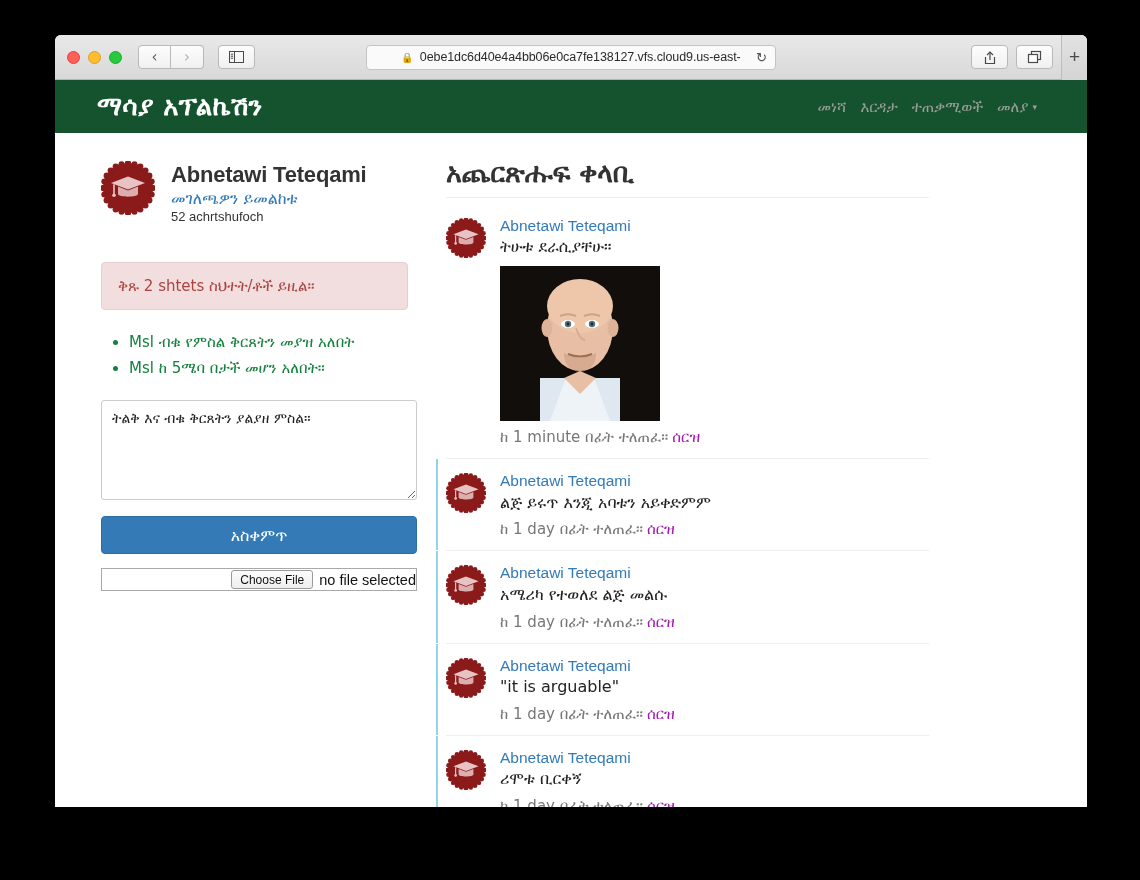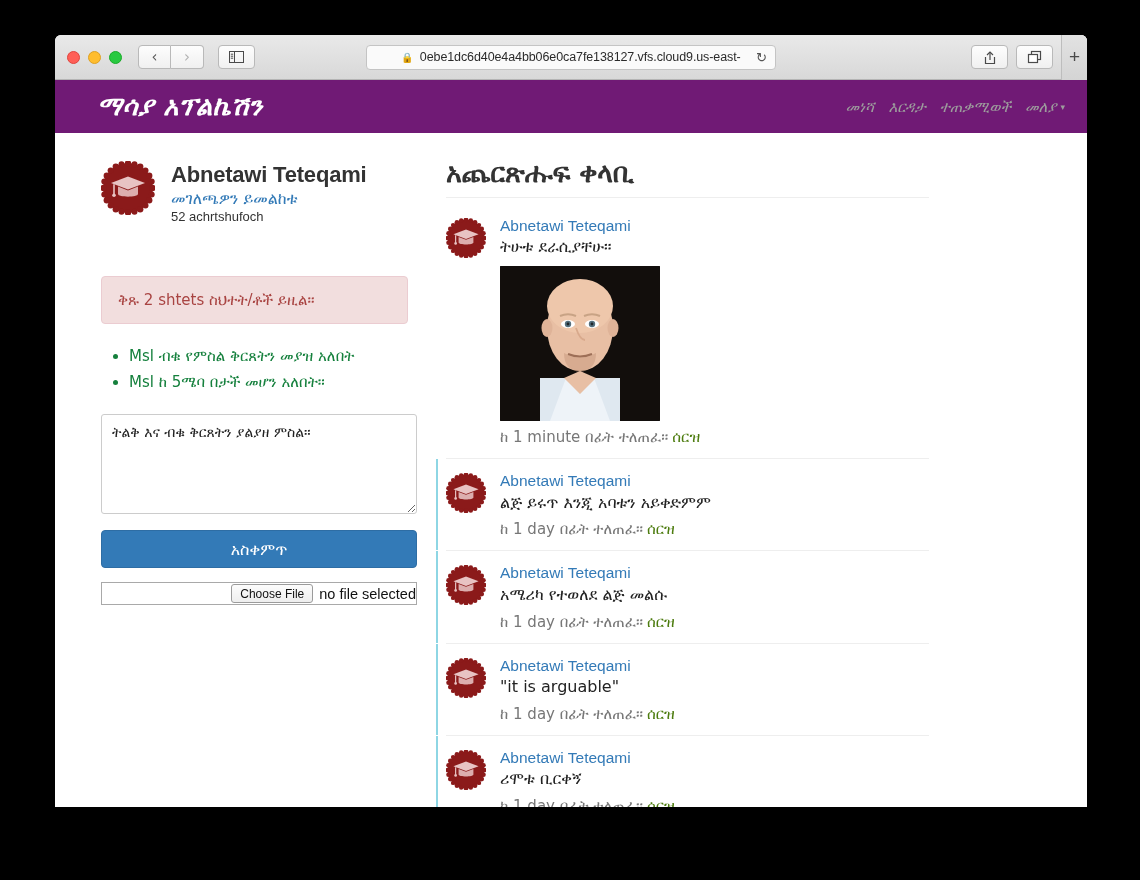--- a/index.html
+++ b/index.html
@@ -94,24 +94,23 @@
     border-left: 1px solid #bdbdbd;
     display: flex; align-items: center; justify-content: center;
     font-size: 19px; color: #4a4a4a; font-weight: 300;
   }
 
   
   .page { height: 727px; background: #fff; overflow: hidden; position: relative; }
 
   .navbar {
     height: 53px;
-    background: #701a75;
+    background: #14532d;
     display: flex; align-items: center;
-    padding: 0 22px 0 42px;
-    font-style: italic;
+    padding: 0 50px 0 42px;
   }
   .brand {
     color: #fff;
     font-size: 26px;
     font-weight: 700;
     font-family: "DejaVu Sans", "Liberation Sans", sans-serif;
     letter-spacing: 0.3px;
   }
   .nav-links { margin-left: auto; display: flex; align-items: center; gap: 14px; }
   .nav-link {
@@ -139,21 +138,21 @@
     line-height: 1.12; letter-spacing: -0.2px;
   }
   .user-link {
     font-size: 16px; color: #337ab7; text-decoration: none;
     display: block; margin-top: 1px;
     font-family: "DejaVu Sans", "Liberation Sans", sans-serif;
   }
   .user-count { font-size: 13px; color: #333; margin-top: 1px; }
 
   .alert-box {
-    margin-top: 52px;
+    margin-top: 38px;
     background: #f2dede;
     border: 1px solid #ebccd1;
     border-radius: 4px;
     color: #a94442;
     padding: 14px 16px;
     font-size: 15px;
     font-family: "DejaVu Sans", "Liberation Sans", sans-serif;
   }
 
   .err-list {
@@ -253,21 +252,21 @@
     display: block; border-radius: 1px;
     background: #1a1411;
     overflow: hidden;
   }
   .post-time {
     margin-top: 7px;
     color: #777;
     font-size: 15px;
     font-family: "DejaVu Sans", "Liberation Sans", sans-serif;
   }
-  .post-del { color: #4d7c0f; text-decoration: none; margin-left: 4px; }
+  .post-del { color: #a21caf; text-decoration: none; margin-left: 4px; }
 
   
   .post.marked::before {
     content: "";
     position: absolute;
     left: -10px; top: 0; bottom: 0;
     width: 2px; background: #8ed6e4;
   }
 </style>
 </head>

